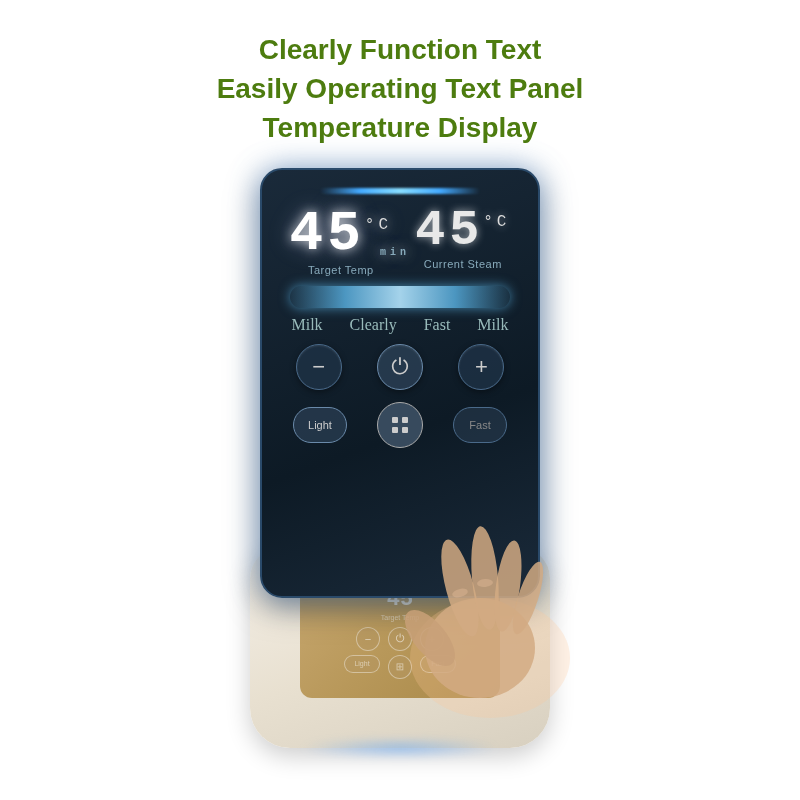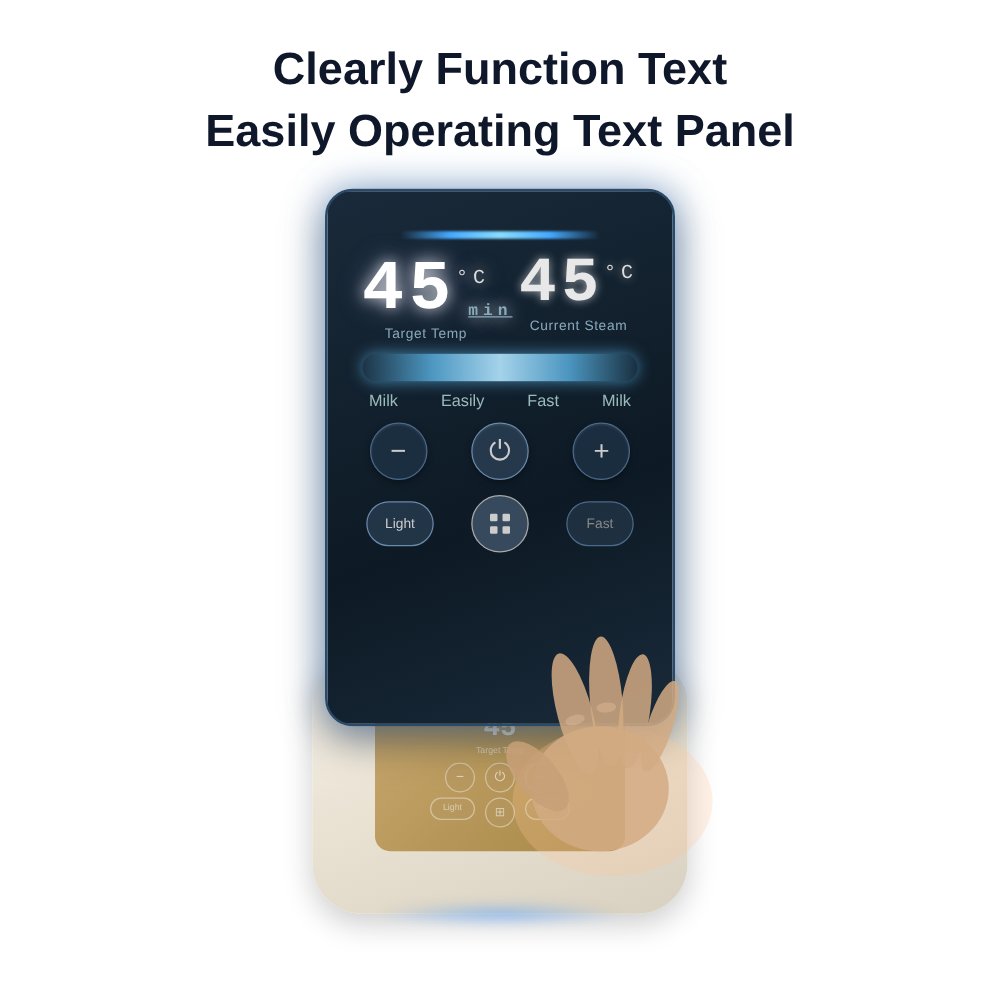--- a/index.html
+++ b/index.html
@@ -13,23 +13,23 @@
       font-family: Arial, sans-serif;
       overflow: hidden;
     }
 
     .header-text {
       margin-top: 30px;
       text-align: center;
       line-height: 1.4;
     }
     .header-text h1 {
-      font-size: 36px;
+      font-size: 28px;
       font-weight: 700;
-      color: #0f172a;
+      color: #4d7c0f;
     }
 
     .device-wrapper {
       position: relative;
       margin-top: 20px;
       width: 420px;
       height: 580px;
       display: flex;
       flex-direction: column;
       align-items: center;
@@ -43,21 +43,21 @@
       transform: translateX(-50%);
       width: 280px;
       height: 430px;
       background: linear-gradient(160deg, #1a2a3a 0%, #0d1a25 60%, #1a2a3a 100%);
       border-radius: 22px;
       border: 2px solid #2a4a6a;
       box-shadow: 0 0 30px rgba(80,160,255,0.4), 0 8px 32px rgba(0,0,0,0.5);
       display: flex;
       flex-direction: column;
       align-items: center;
-      padding: 32px 16px 16px;
+      padding: 18px 16px 16px;
       z-index: 10;
     }
 
     
     .top-glow {
       width: 160px;
       height: 6px;
       background: linear-gradient(90deg, transparent, #4af, #88ddff, #4af, transparent);
       border-radius: 3px;
       margin-bottom: 12px;
@@ -104,26 +104,25 @@
     }
 
     .temp-label {
       font-size: 11px;
       color: #8ab;
       margin-top: 2px;
       letter-spacing: 0.5px;
     }
 
     .min-badge {
-      font-size: 13px;
+      font-size: 10px;
       color: #8ab;
       position: absolute;
       bottom: 4px;
       right: -18px;
-      text-decoration: underline;
     }
 
     
     .glow-bar {
       width: 220px;
       height: 22px;
       background: linear-gradient(90deg, rgba(100,200,255,0.1), rgba(100,200,255,0.7), rgba(180,230,255,0.9), rgba(100,200,255,0.7), rgba(100,200,255,0.1));
       border-radius: 11px;
       margin: 8px 0 6px;
       box-shadow: 0 0 12px rgba(100,200,255,0.6);
@@ -131,27 +130,27 @@
 
     
     .mode-row {
       display: flex;
       justify-content: space-around;
       width: 100%;
       margin-bottom: 8px;
     }
 
     .mode-btn {
-      font-size: 13px;
+      font-size: 16px;
       color: #9bb;
       background: none;
       border: none;
       cursor: pointer;
       padding: 2px 4px;
-      font-family: Liberation Sans, sans-serif;
+      font-family: Liberation Serif, serif;
     }
 
     
     .ctrl-row {
       display: flex;
       justify-content: space-around;
       width: 100%;
       margin-bottom: 8px;
       align-items: center;
     }
@@ -353,20 +352,21 @@
       background: radial-gradient(ellipse, rgba(80,160,255,0.5), transparent 70%);
       filter: blur(4px);
     }
   </style>
 </head>
 <body>
 
 <div class="header-text">
   <h1>Clearly Function Text</h1>
   <h1>Easily Operating Text Panel</h1>
+  <h1>Temperature Display</h1>
 </div>
 
 <div class="device-wrapper">
 
   <div class="touch-panel">
     <div class="top-glow"></div>
 
     <div class="temp-display-row">
       <div class="temp-block">
         <div class="temp-number">
@@ -380,21 +380,21 @@
           <span>45</span><span class="celsius">°C</span>
         </div>
         <div class="temp-label">Current Steam</div>
       </div>
     </div>
 
     <div class="glow-bar"></div>
 
     <div class="mode-row">
       <button class="mode-btn">Milk</button>
-      <button class="mode-btn">Easily</button>
+      <button class="mode-btn">Clearly</button>
       <button class="mode-btn">Fast</button>
       <button class="mode-btn">Milk</button>
     </div>
 
     <div class="ctrl-row">
       <button class="round-btn">−</button>
       <button class="round-btn power">⏻</button>
       <button class="round-btn">+</button>
     </div>
 

